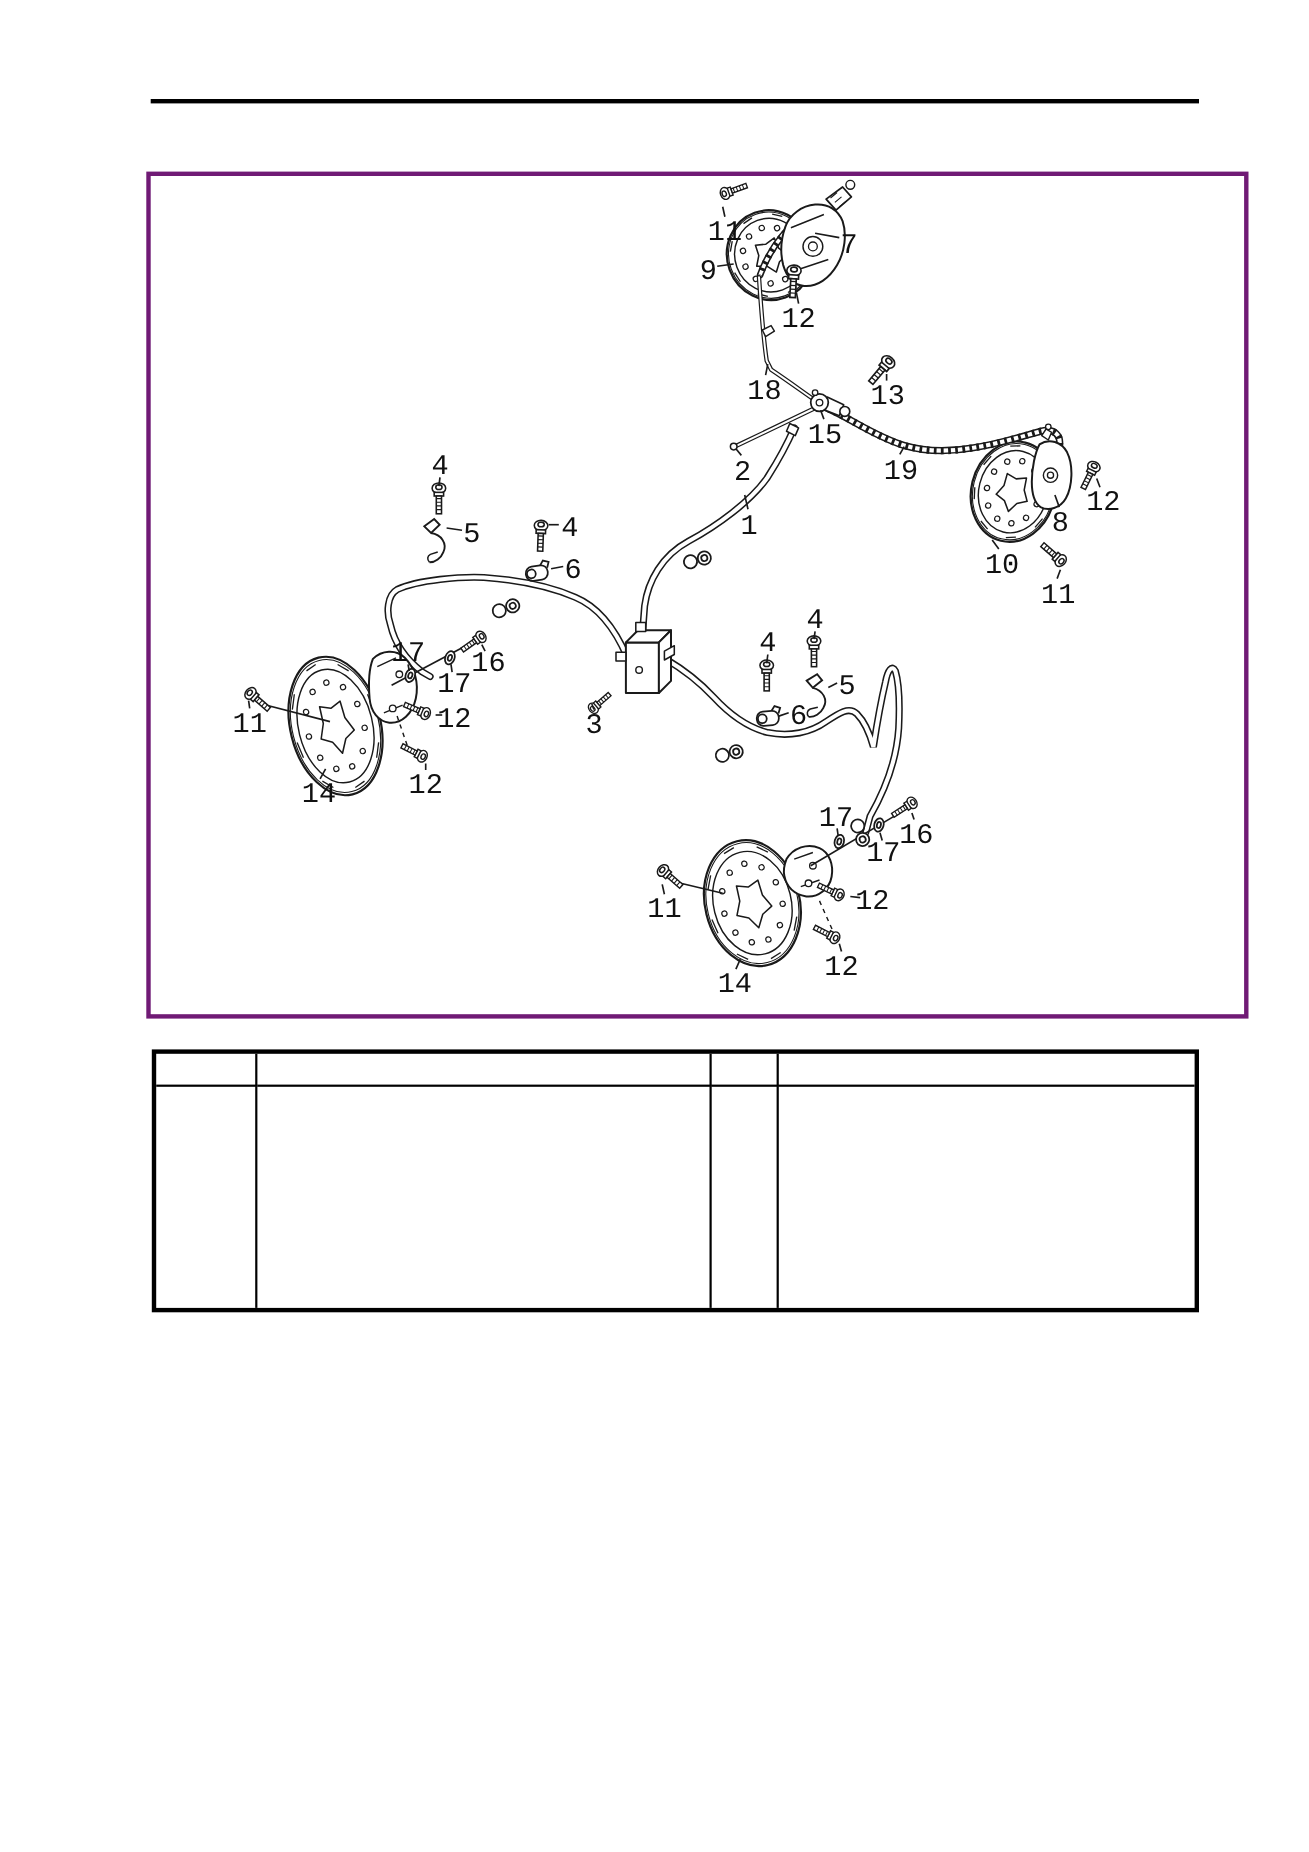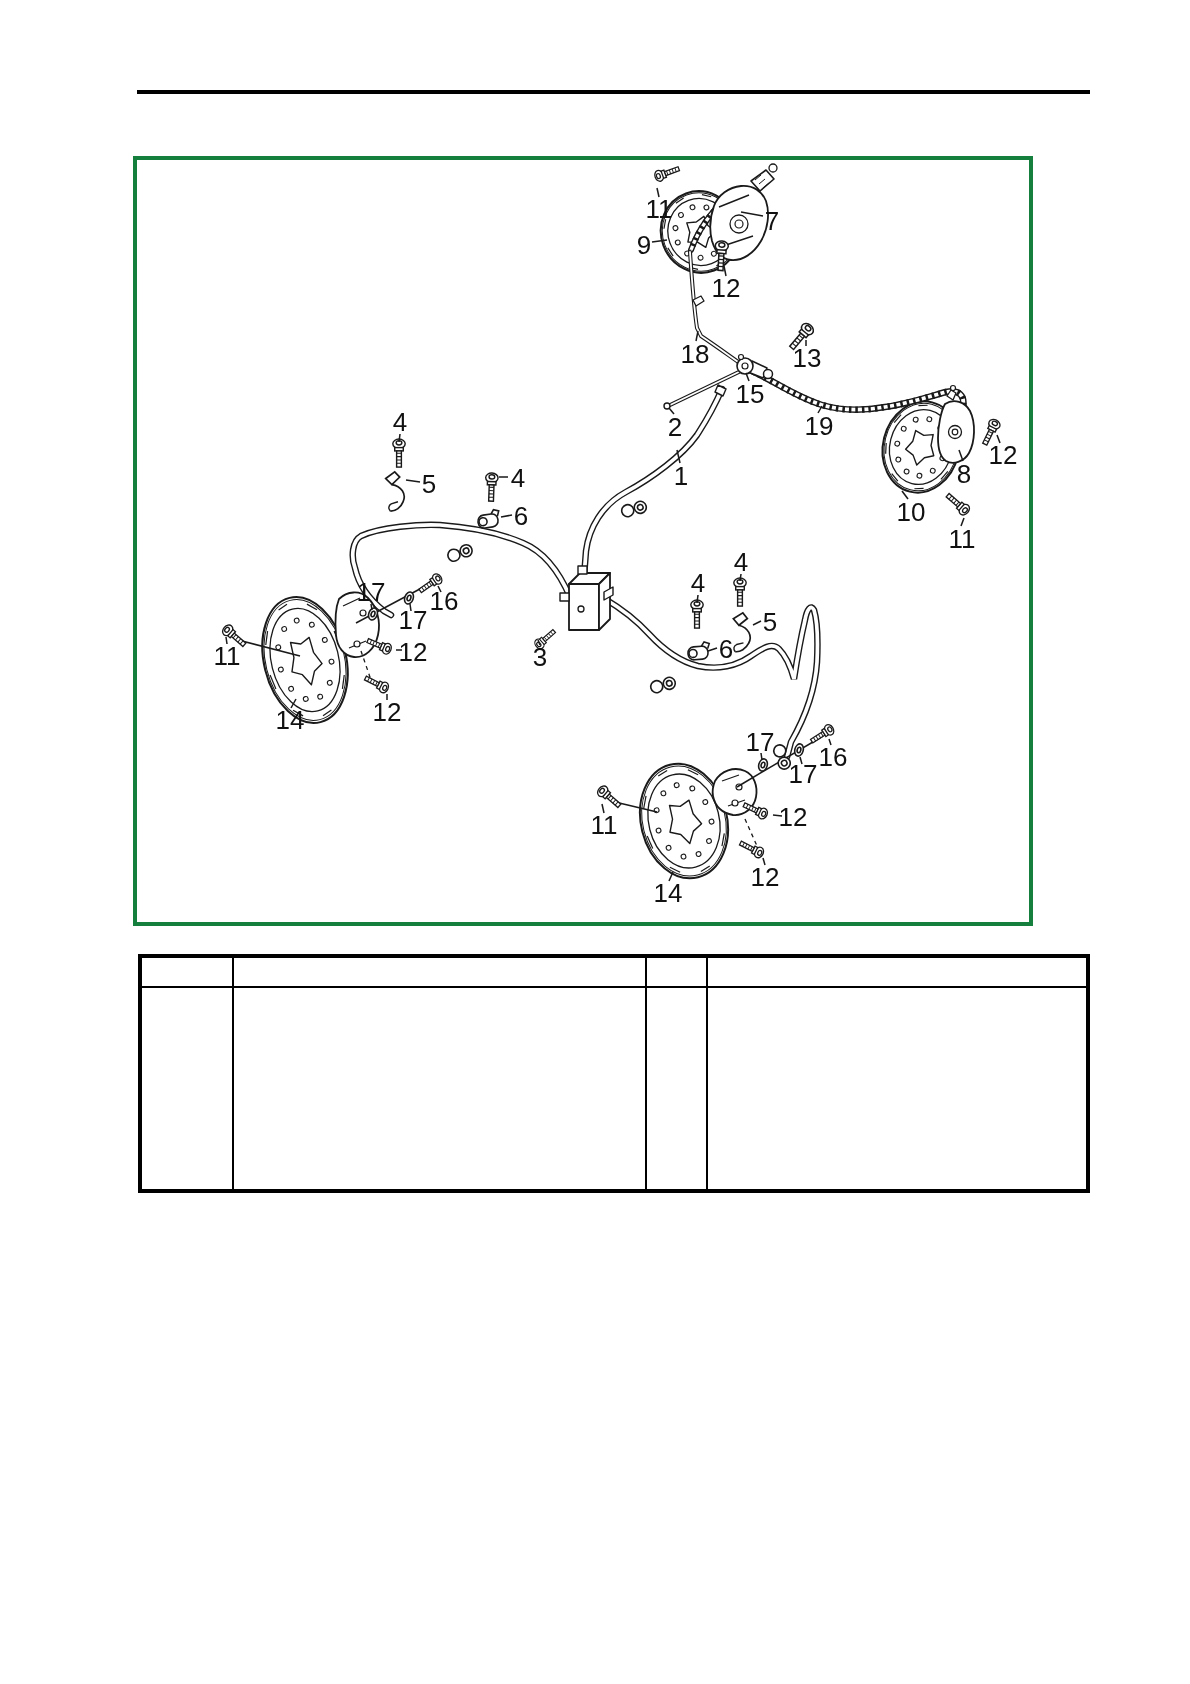--- a/index.html
+++ b/index.html
@@ -1,20 +1,20 @@
 <!DOCTYPE html>
 <html><head>
 <meta charset="utf-8">
 <style>
   html,body{margin:0;padding:0;background:#fff;}
   .page{position:relative;width:1190px;height:1684px;background:#ffffff;overflow:hidden;
         font-family:"Liberation Sans","DejaVu Sans",sans-serif;}
   .top-rule{position:absolute;left:137px;top:90px;width:953px;height:4px;background:#000;}
-  .diagram-panel{position:absolute;left:133px;top:156px;width:900px;height:770px;
-        border:4px solid #15803d;box-sizing:border-box;background:#fff;}
+  .diagram-panel{position:absolute;left:133px;top:156px;width:1002px;height:770px;
+        border:4px solid #701a75;box-sizing:border-box;background:#fff;font-family:Liberation Mono, monospace;}
   .diagram-panel svg{display:block;width:953px;height:762px;}
   .parts-table{position:absolute;left:138px;top:954px;width:952px;height:239px;
         border:4px solid #000;box-sizing:border-box;background:#fff;
         display:grid;grid-template-columns:92px 413px 61px auto;grid-template-rows:30px auto;}
   .parts-table>div{border-right:2px solid #000;}
   .parts-table>div.last{border-right:none;}
   .parts-table>div.hdr{border-bottom:2px solid #000;}
 </style>
 </head>
 <body>

